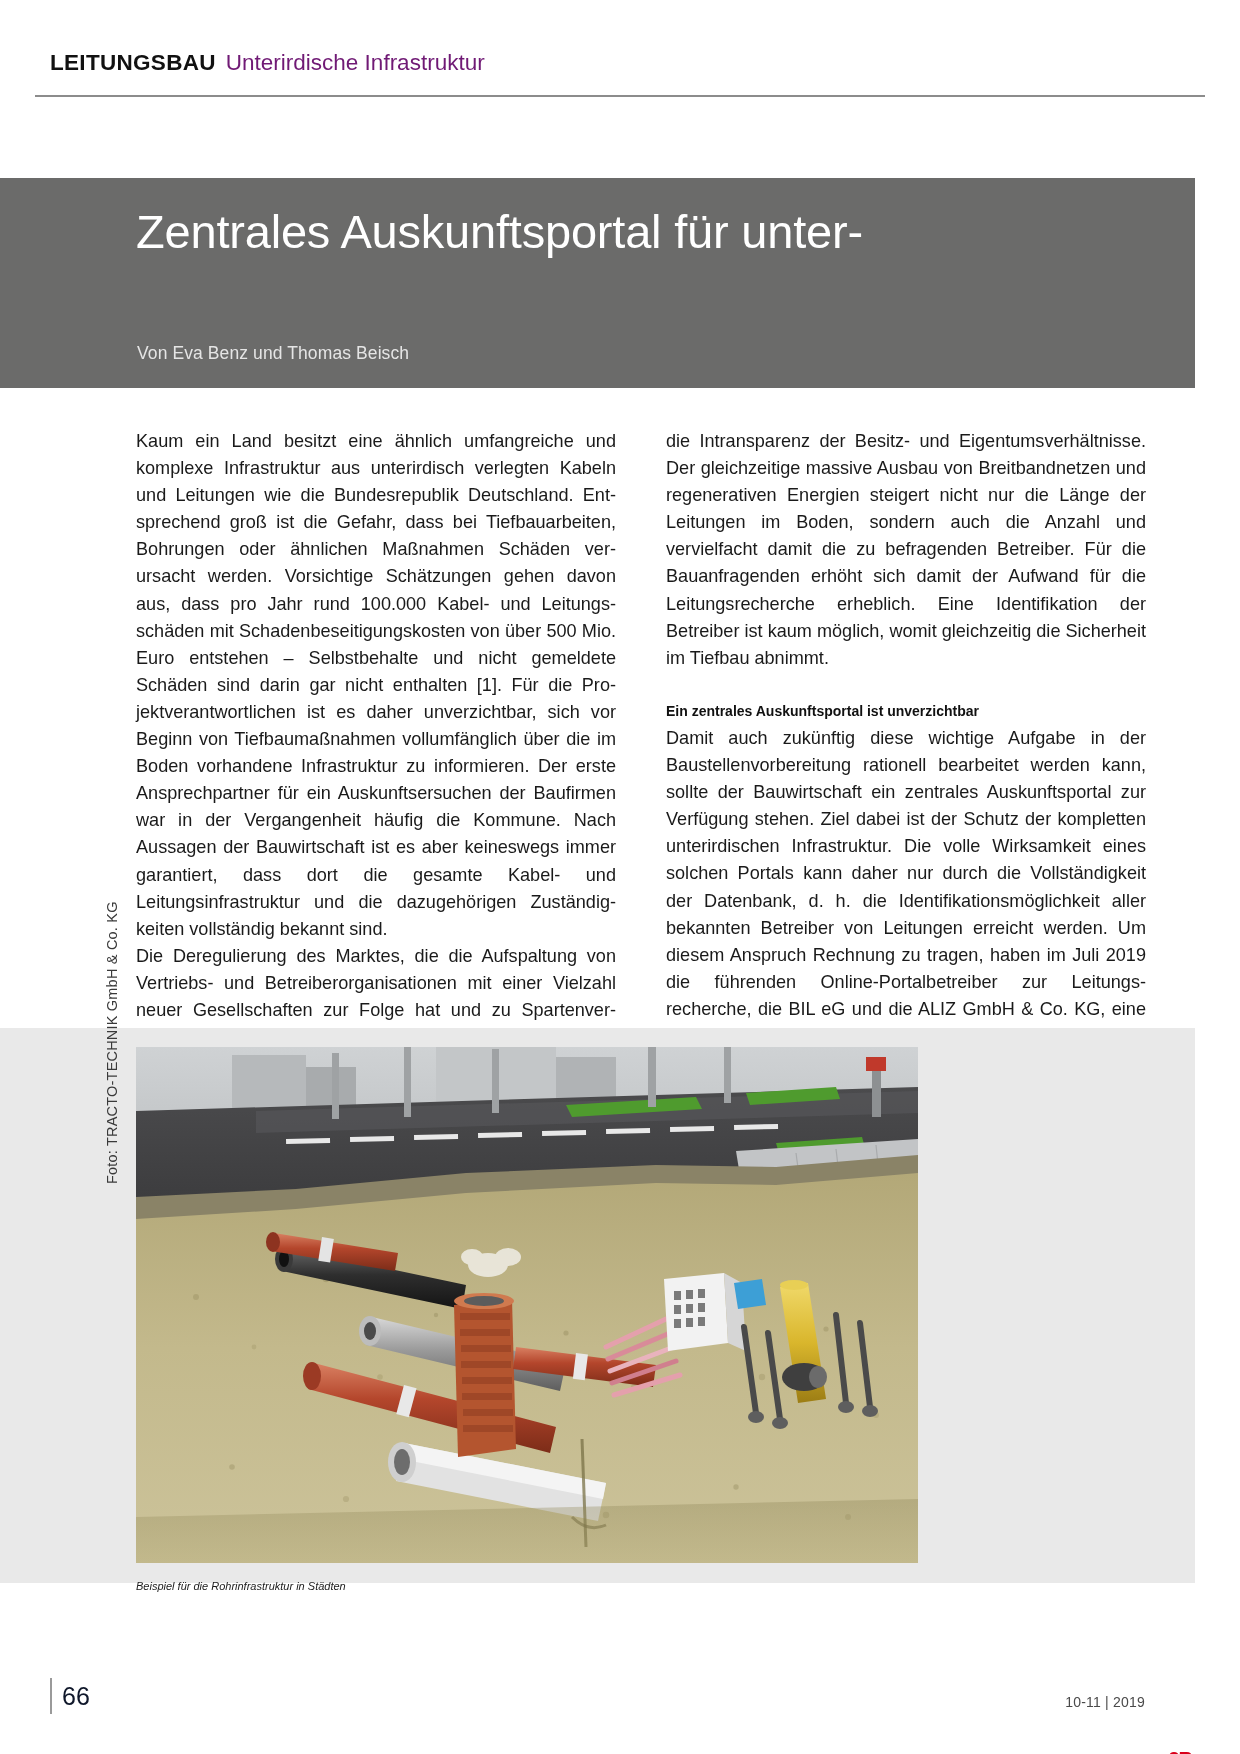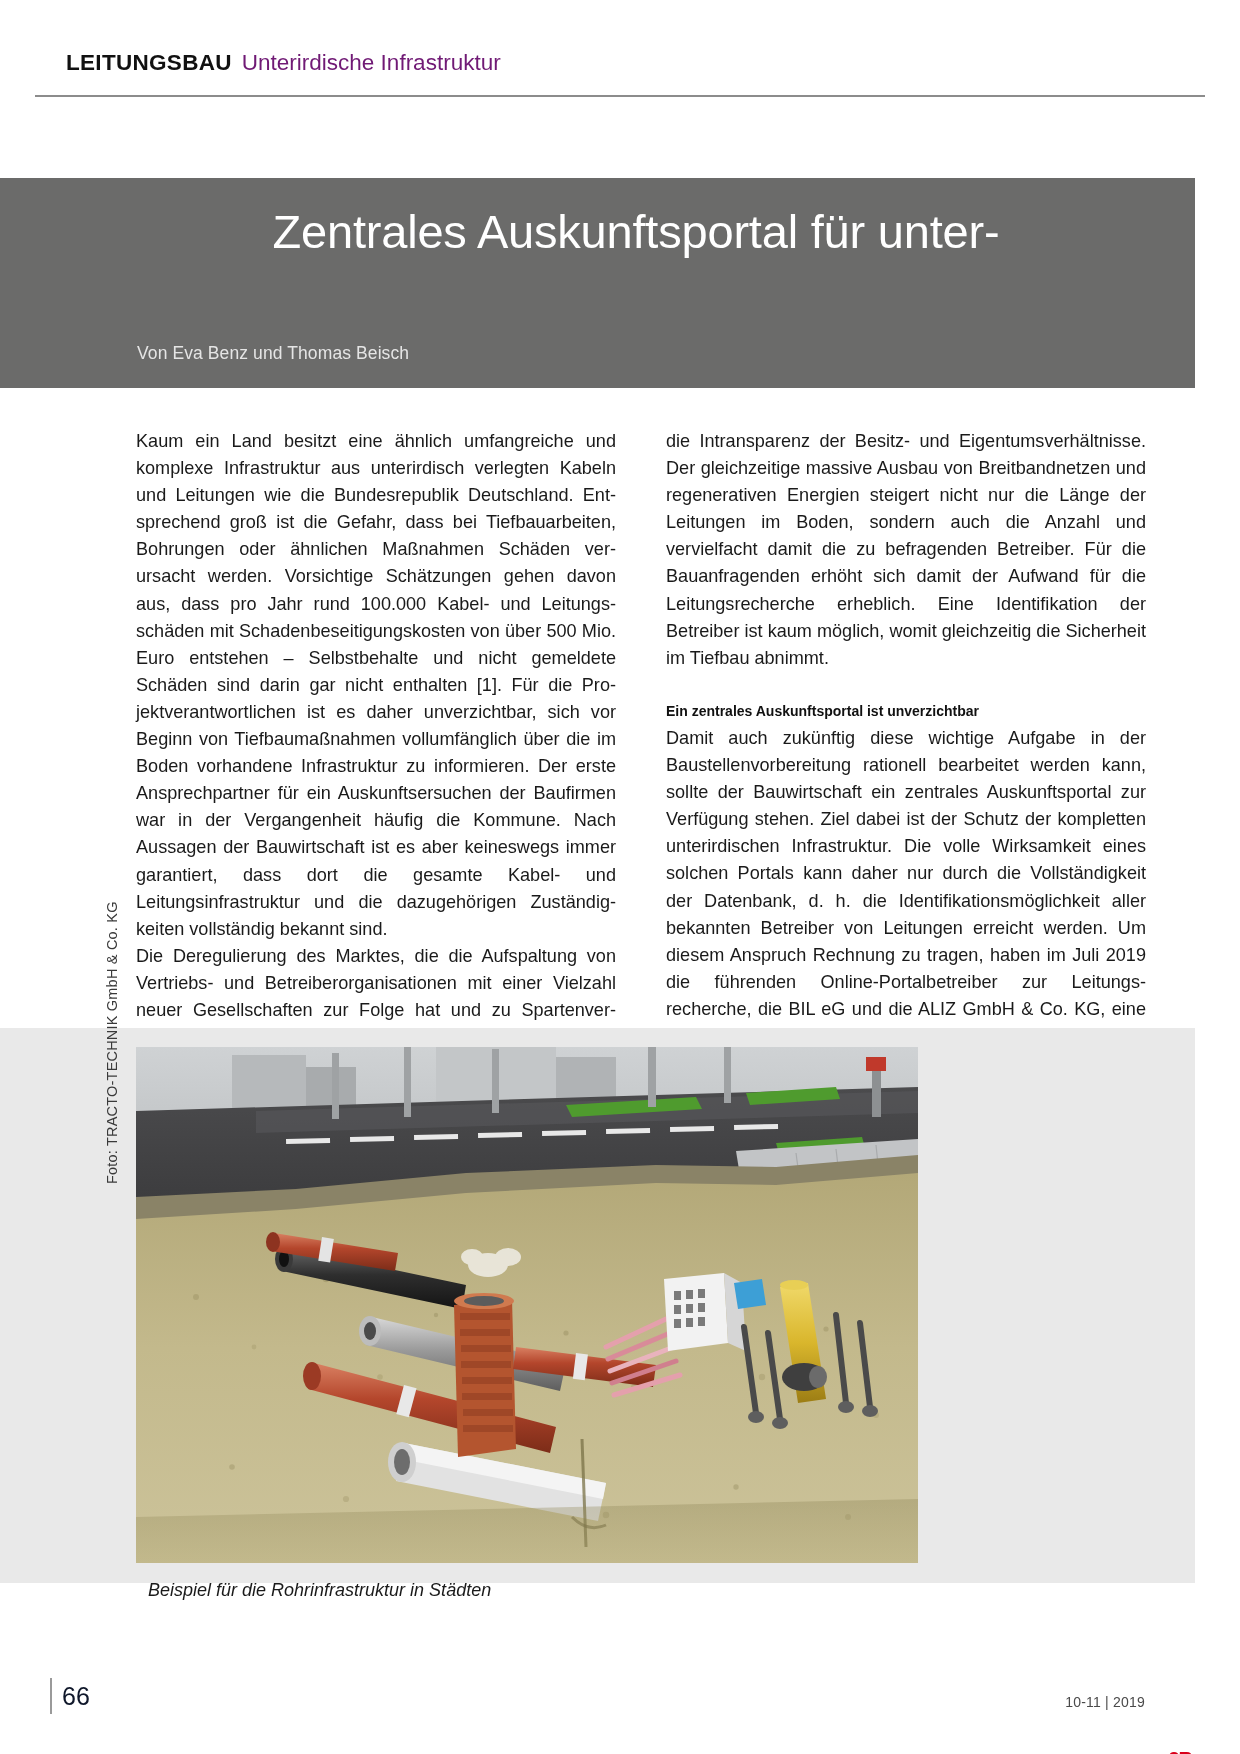--- a/index.html
+++ b/index.html
@@ -20,21 +20,20 @@
   
   .running-head {
     position: absolute;
     left: 50px;
     top: 50px;
     width: 1140px;
     height: 48px;
     display: flex;
     align-items: flex-start;
     gap: 10px;
-    margin-left: 16px;
   }
   .rh-section {
     font-size: 22.5px;
     font-weight: bold;
     letter-spacing: 0.3px;
     color: #111111;
   }
   .rh-sub {
     font-size: 22.5px;
     font-weight: normal;
@@ -50,21 +49,20 @@
   }
 
   
   .title-band {
     position: absolute;
     left: 0;
     top: 178px;
     width: 1195px;
     height: 210px;
     background: #6b6b6a;
-    text-align: center;
   }
   .title-text {
     position: absolute;
     left: 136px;
     top: 25px;
     width: 1000px;
     color: #ffffff;
     font-size: 47px;
     line-height: 57px;
     font-weight: normal;
@@ -136,24 +134,23 @@
     top: 19px;
     width: 782px;
     height: 516px;
     overflow: hidden;
     background: #b9b4a0;
   }
   .caption {
     position: absolute;
     left: 136px;
     top: 1580px;
-    font-size: 18px;
+    font-size: 11px;
     font-style: italic;
     color: #1a1a1a;
-    margin-left: 12px;
   }
 
   
   .footer-rule {
     position: absolute;
     left: 50px;
     top: 1678px;
     width: 2px;
     height: 36px;
     background: #9a9a9a;

